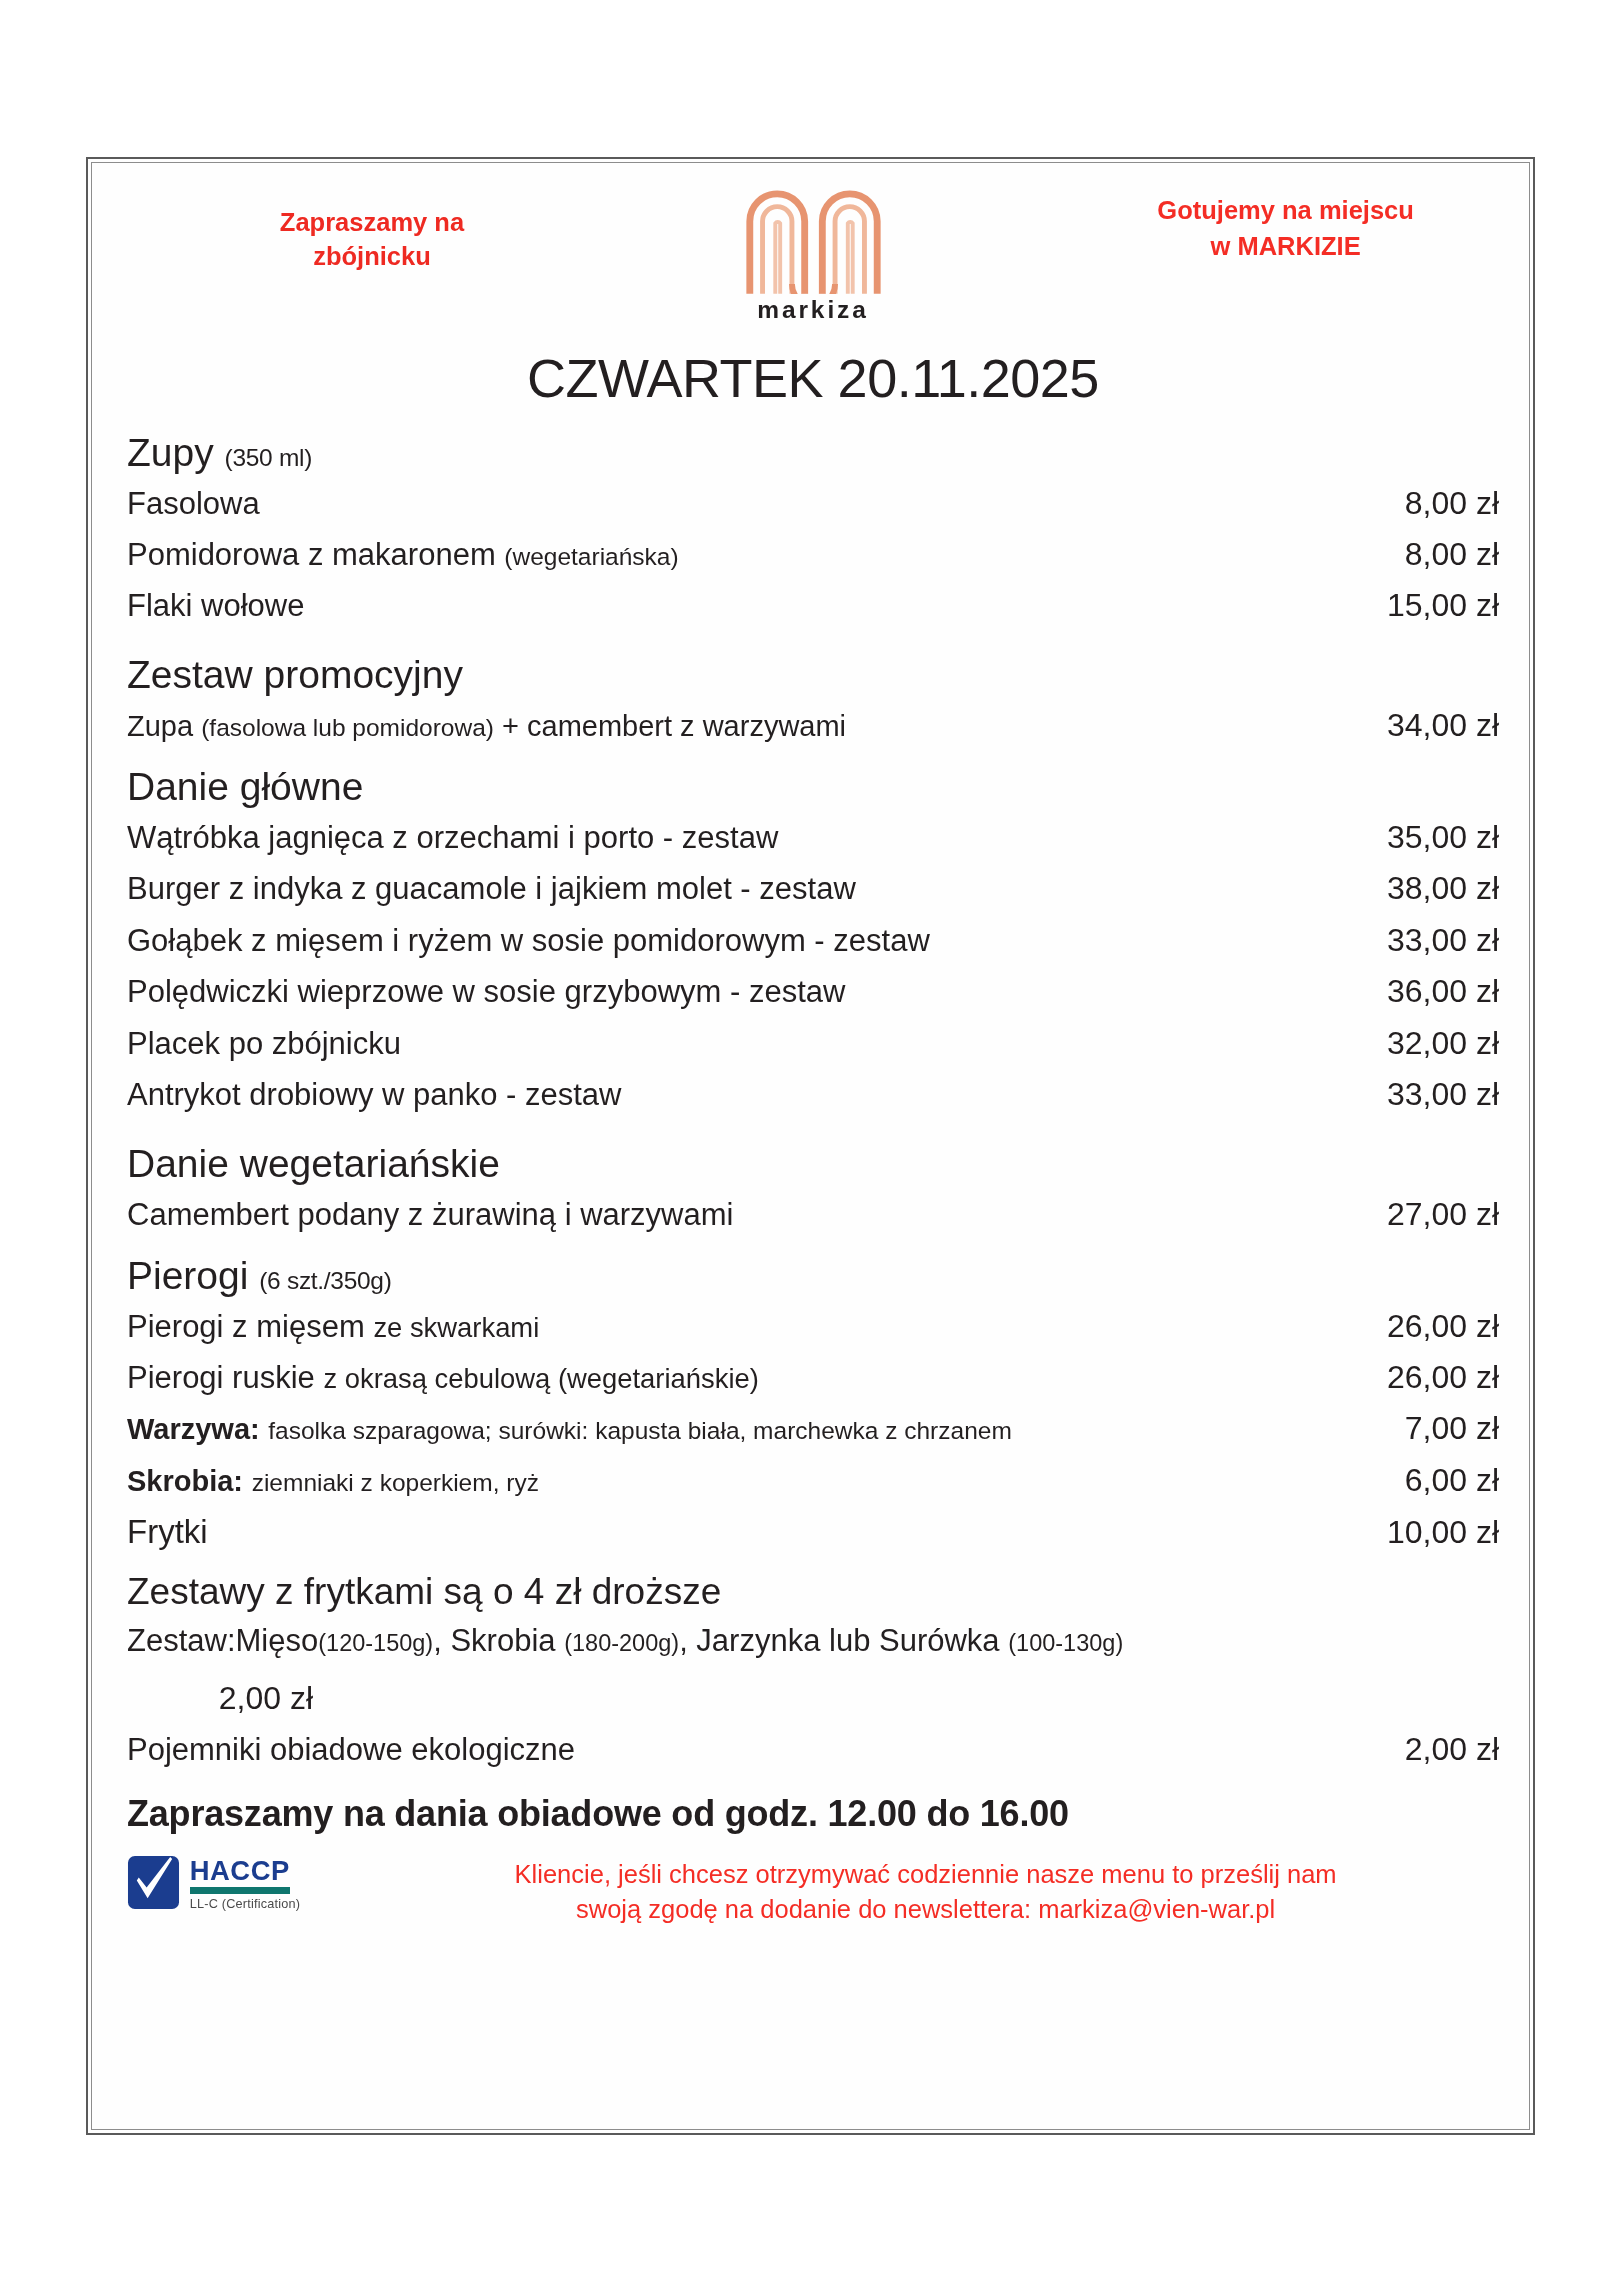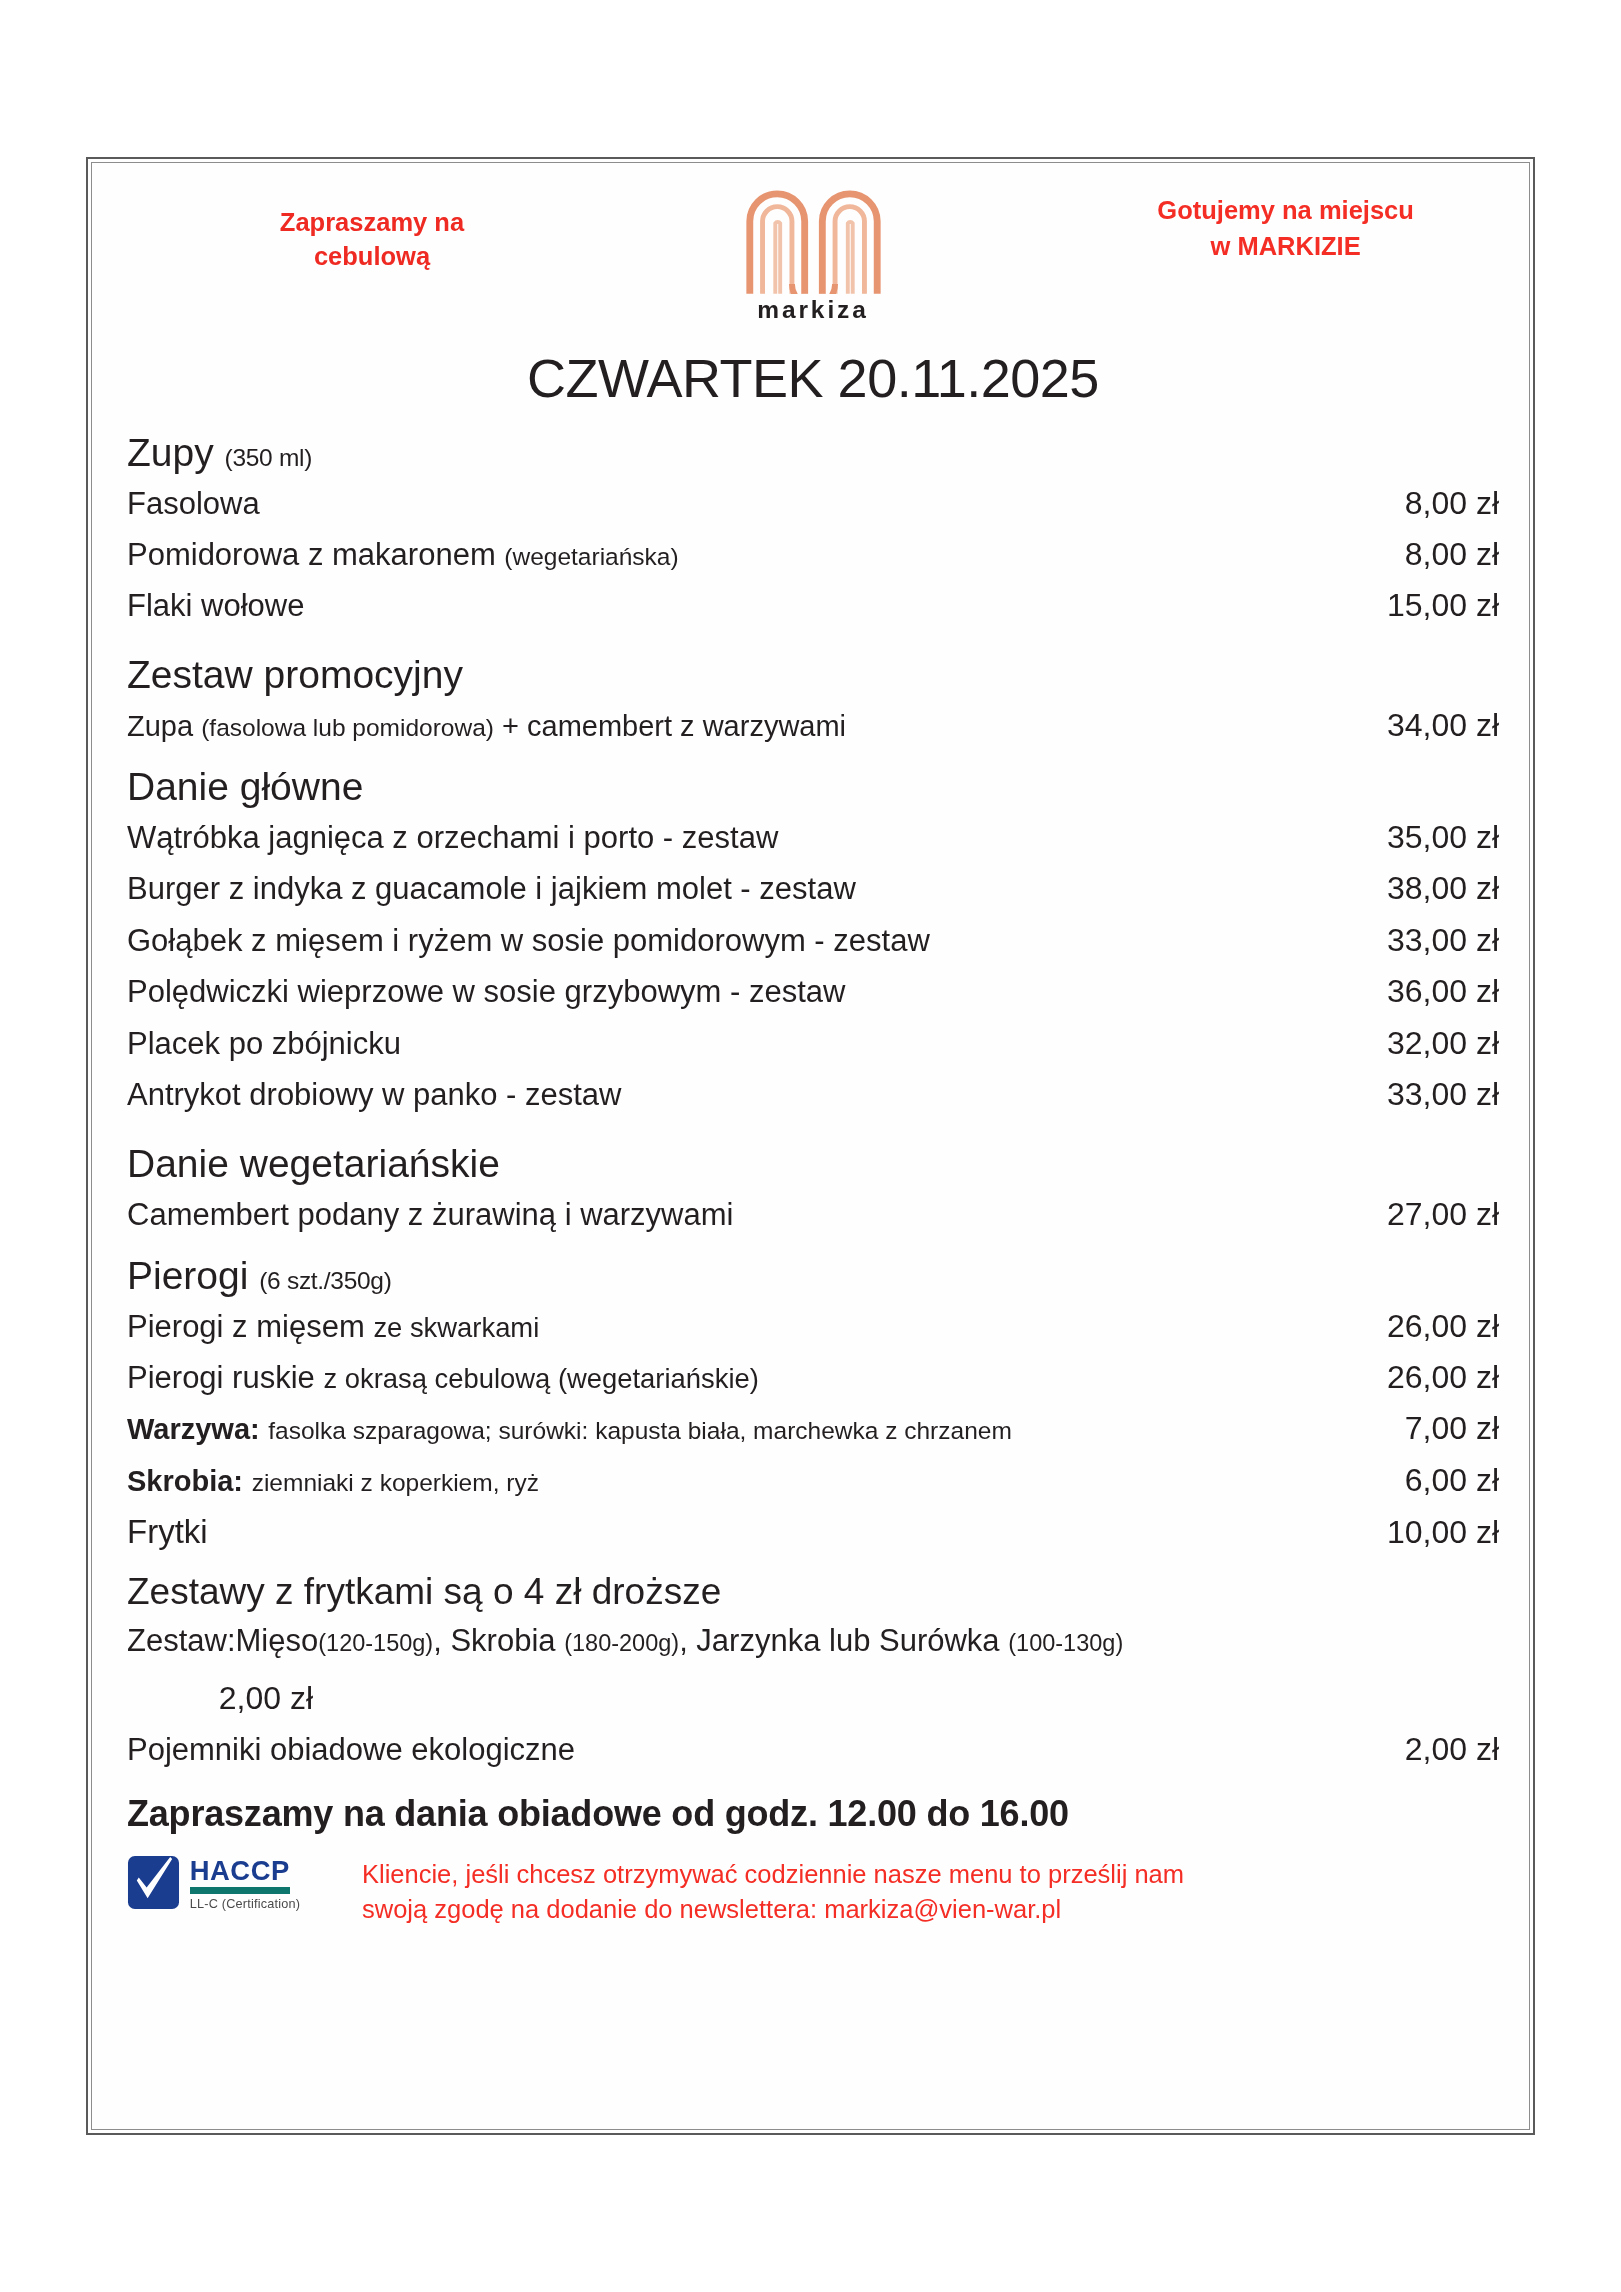--- a/index.html
+++ b/index.html
@@ -199,40 +199,41 @@
   }
   .haccp-sub {
     font-size: 12.7px;
     color: #4a4a4a;
     margin-top: 2.9px;
     letter-spacing: 0.2px;
   }
   .newsletter {
     flex: 1 1 auto;
     color: #f42d25;
+    text-align: center;
     font-size: 25.5px;
     line-height: 1.38;
     padding-top: 5.9px;
     padding-right: 9.8px;
   }
 </style>
 </head>
 <body>
 
 <div class="page">
   <div class="frame">
     <div class="frame-inner"></div>
   </div>
 
   <div class="content">
 
     <div class="header">
       <div class="promo-left">
         <div>Zapraszamy na</div>
-        <div>cebulową</div>
+        <div>zbójnicku</div>
       </div>
 
       <div class="logo-wrap">
         <svg class="logo-mark" width="147" height="116" viewBox="0 0 150 118">
           <g fill="none" stroke="#e79470" stroke-width="7">
             <path d="M10 118 L10 44 A28 28 0 0 1 66 44 L66 118"></path>
             <path d="M84 118 L84 44 A28 28 0 0 1 140 44 L140 118"></path>
           </g>
           <g fill="none" stroke="#f0b79a" stroke-width="5">
             <path d="M23 118 L23 44 A15 15 0 0 1 53 44 L53 118"></path>

